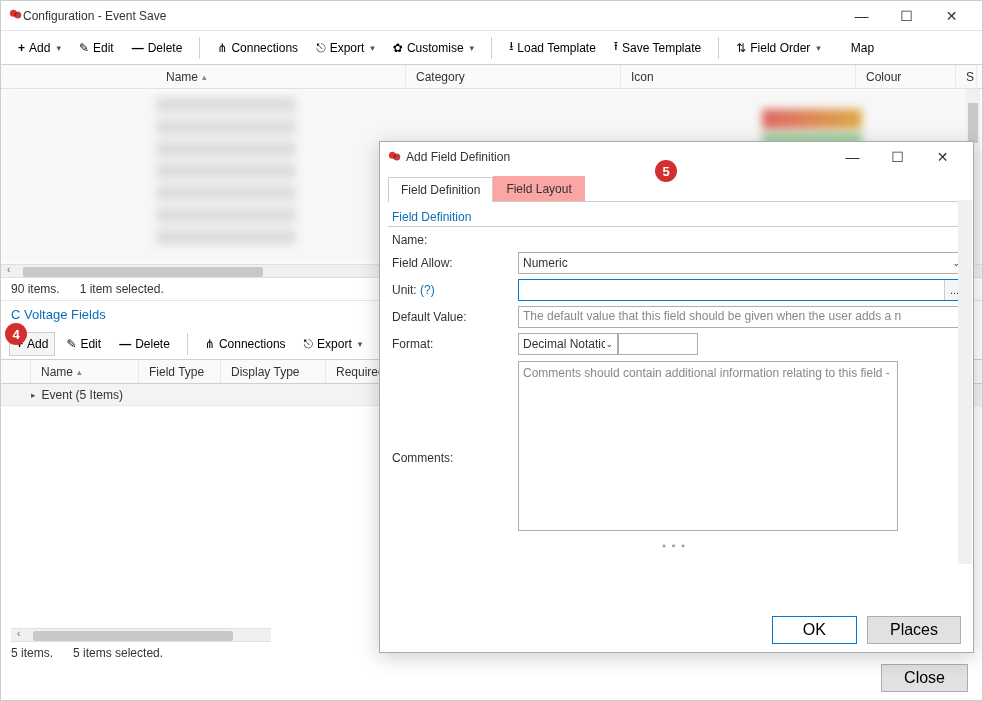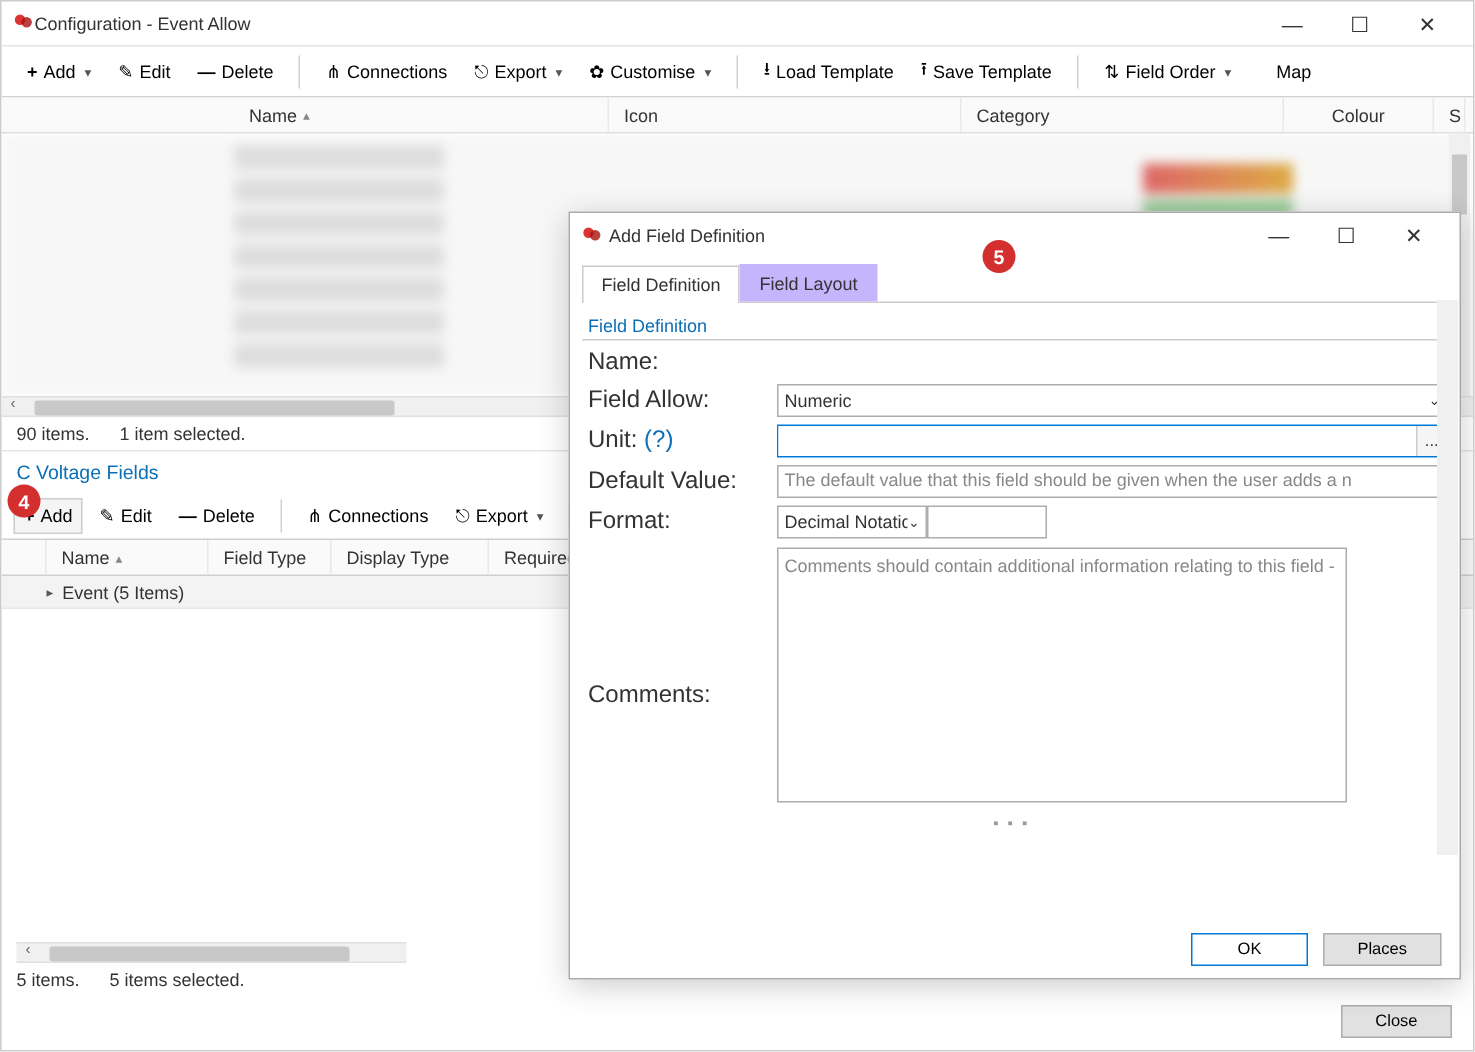--- a/index.html
+++ b/index.html
@@ -42,33 +42,33 @@
 
 .col-header2 { height: 24px; display: flex; align-items: center; border-bottom: 1px solid #d0d0d0; background: #fafafa; }
 .col-header2 .col-cell { border-right: 1px solid #e8e8e8; }
 
 
 .tree-row { height: 22px; display: flex; align-items: center; padding-left: 30px; background: #f3f3f3; border-bottom: 1px solid #e8e8e8; gap: 6px; }
 .tree-caret { font-size: 9px; color: #555; }
 
 
 .bottom-bar { position: absolute; bottom: 8px; right: 14px; }
-.btn { border: 1px solid #adadad; background: #e1e1e1; padding: 4px 22px; font-size: 11px; cursor: pointer; }
+.btn { border: 1px solid #adadad; background: #e1e1e1; padding: 4px 22px; font-size: 16px; cursor: pointer; }
 .btn-primary { border: 1px solid #0078d7; background: #fff; }
 
 
 .modal { position: absolute; left: 378px; top: 140px; width: 595px; height: 512px; background: #fff; border: 1px solid #aaa; box-shadow: 0 4px 20px rgba(0,0,0,.2); display: flex; flex-direction: column; }
 .modal-titlebar { height: 30px; display: flex; align-items: center; padding: 12px 8px; }
 .modal-body { flex: 1; padding: 4px 8px; position: relative; }
 .tabs { display: flex; border-bottom: 1px solid #ccc; }
-.tab { padding: 5px 12px; font-size: 12px; border: 1px solid transparent; border-bottom: none; background: #c4b5fd; cursor: pointer; }
+.tab { padding: 5px 12px; font-size: 12px; border: 1px solid transparent; border-bottom: none; background: #fca5a5; cursor: pointer; }
 .tab.active { border-color: #ccc; background: #fff; position: relative; top: 1px; }
 .group-header { color: #0b6fb5; font-size: 12px; padding: 8px 4px 2px; border-bottom: 1px solid #ccc; margin-bottom: 6px; }
 .form-row { display: flex; align-items: center; margin-bottom: 5px; }
-.form-label { width: 130px; padding-left: 4px; font-size: 16px; }
+.form-label { width: 130px; padding-left: 4px; font-size: 12px; }
 .form-label .help { color: #0b6fb5; }
 .form-input { flex: 1; border: 1px solid #adadad; height: 22px; padding: 2px 4px; font-size: 12px; }
 .form-select { flex: 1; border: 1px solid #adadad; height: 22px; padding: 2px 4px; font-size: 12px; background: #fff; display: flex; align-items: center; justify-content: space-between; }
 .unit-wrap { flex: 1; display: flex; border: 1px solid #0078d7; height: 22px; }
 .unit-wrap input { border: none; flex: 1; padding: 2px 4px; font-size: 12px; outline: none; }
 .unit-wrap .dots { width: 20px; display: flex; align-items: center; justify-content: center; border-left: 1px solid #ccc; background: #f5f5f5; font-size: 11px; }
 .checkbox { width: 14px; height: 14px; border: 1px solid #333; }
 .placeholder-input { flex: 1; border: 1px solid #adadad; height: 22px; padding: 2px 4px; font-size: 12px; color: #888; white-space: nowrap; overflow: hidden; }
 .small-select { width: 100px; border: 1px solid #adadad; height: 22px; padding: 2px 4px; font-size: 12px; display: flex; align-items: center; justify-content: space-between; }
 .short-input { width: 80px; border: 1px solid #adadad; height: 22px; }
@@ -87,21 +87,21 @@
 </head>
 <body>
 
 <div class="main-titlebar">
   <span>
     <svg class="icon-svg" viewBox="0 0 16 16">
         <circle cx="5" cy="7" r="4" fill="#d33"></circle>
         <circle cx="10" cy="9" r="4" fill="#a11" opacity="0.8"></circle>
       </svg>
   </span>
-  <span>Configuration - Event Allow</span>
+  <span>Configuration - Event Save</span>
   <div class="titlebar-spacer"></div>
   <div class="win-btn">—</div>
   <div class="win-btn">☐</div>
   <div class="win-btn">✕</div>
 </div>
 
 <div class="toolbar">
   <button class="tbtn">
       <b>+</b>
       <span>Add</span>
@@ -148,27 +148,27 @@
   <button class="tbtn" style="margin-left:12px">
       <span>Map</span>
     </button>
 </div>
 
 <div class="col-header">
   <div class="col-cell" style="width:250px">
       <span>Name</span>
       <span class="sort-caret">▴</span>
     </div>
+  <div class="col-cell" style="width:215px">
+      <span>Category</span>
+    </div>
   <div class="col-cell" style="width:235px">
       <span>Icon</span>
     </div>
-  <div class="col-cell" style="width:215px">
-      <span>Category</span>
-    </div>
-  <div class="col-cell" style="width:100px;justify-content:center">
+  <div class="col-cell" style="width:100px;justify-content:flex-start">
       <span>Colour</span>
     </div>
   <div class="col-cell" style="width:20px">
       <span>S</span>
     </div>
 </div>
 
 <div class="blur-area">
   <div class="blur-rows">
     <div class="blur-cell"></div>

